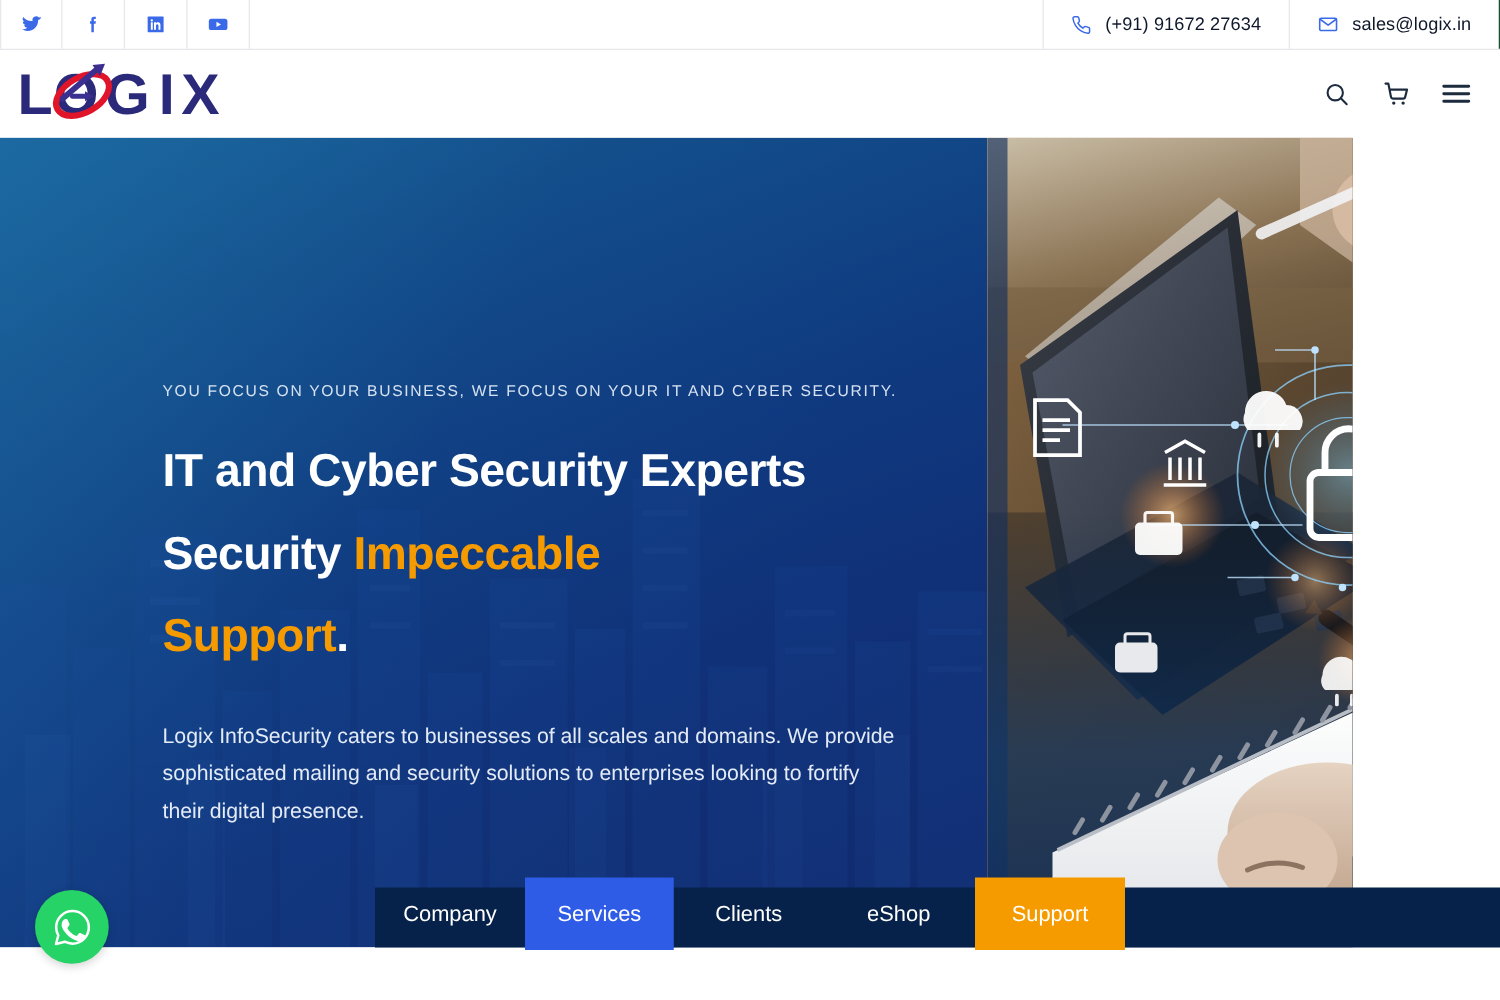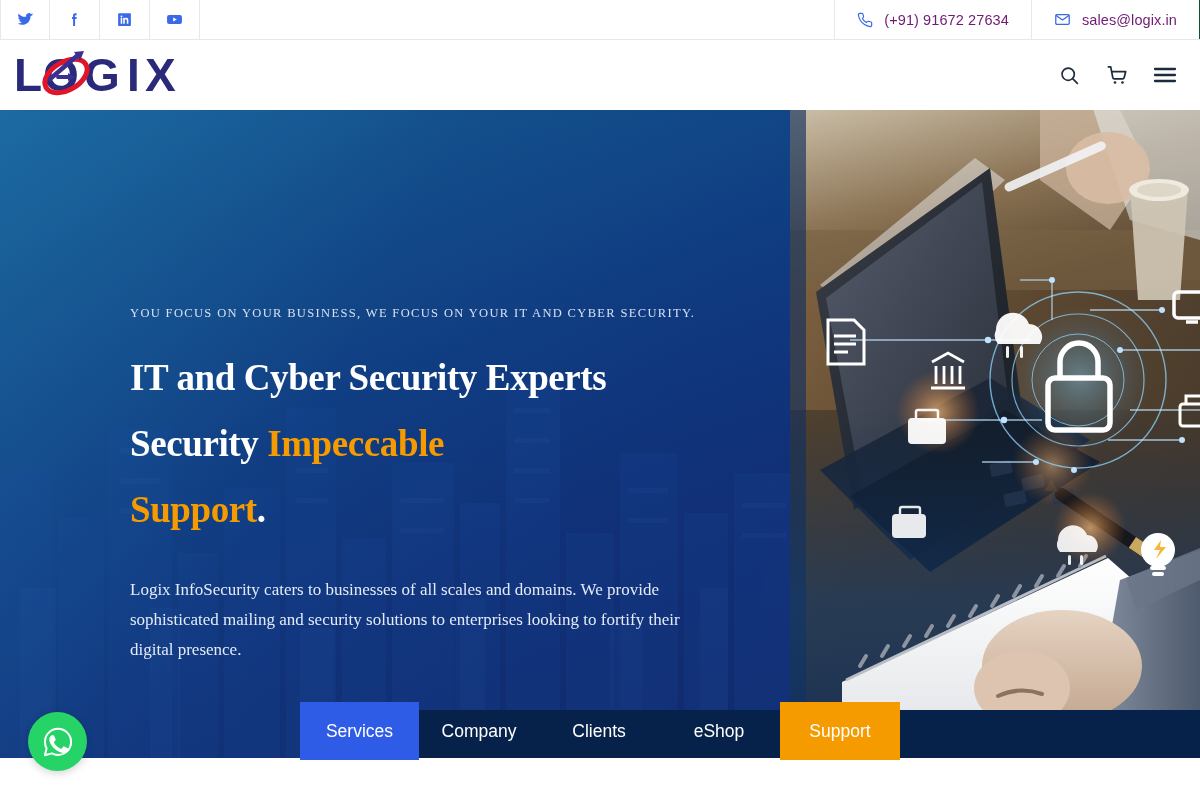--- a/index.html
+++ b/index.html
@@ -25,21 +25,21 @@
     color:#3b6ae8; text-decoration:none;
   }
   .social-link:first-child{ border-left:1px solid #e8e8ec; }
   .social-link svg{ display:block; }
   .topbar-spacer{ flex:1 1 auto; }
   .contact-group{ display:flex; align-items:stretch; }
   .contact-item{
     display:flex; align-items:center; gap:11px;
     padding:0 22px;
     border-left:1px solid #e8e8ec;
-    color:#701a75; font-size:14.5px; letter-spacing:.1px;
+    color:#0f172a; font-size:14.5px; letter-spacing:.1px;
     text-decoration:none; white-space:nowrap;
   }
   .contact-item:last-child{ border-right:1px solid #14532d; }
   .contact-item .ci-icon{ color:#3b6ae8; display:flex; align-items:center; }
 
   
   .header{
     height:70px; width:100%;
     display:flex; align-items:center; justify-content:space-between;
     padding:0 18px 0 14px;
@@ -51,23 +51,22 @@
   .header-actions{ display:flex; align-items:center; gap:14px; }
   .hdr-btn{
     width:34px; height:34px;
     display:flex; align-items:center; justify-content:center;
     color:#1d2b3f; background:none; border:none; cursor:pointer;
   }
   .hdr-btn svg{ display:block; }
 
   
   .hero{
-    position:relative; width:1200px; height:648px;
+    position:relative; width:1082px; height:648px;
     overflow:hidden;
-    font-family:Liberation Serif, serif;
   }
   .hero-left{
     position:absolute; left:0; top:0; width:790px; height:648px;
     background:
       linear-gradient(117deg, rgba(30,105,160,.55) 0%, rgba(17,62,125,.25) 42%, rgba(10,38,96,.1) 72%),
       linear-gradient(160deg, #1a6ba3 0%, #14538f 20%, #103d84 45%, #11317a 68%, #122a6e 100%);
     overflow:hidden;
   }
   
   .skyline{
@@ -506,22 +505,22 @@
         <g stroke="#ffffff" stroke-width="3" fill="none">
           <rect x="390" y="294" width="30" height="22" rx="3"></rect>
           <path d="M396 294 v-8 h18 v8"></path>
         </g>
       </svg>
     </div>
   </div>
 
   <div class="navstrip"></div>
   <div class="navstrip-inner">
+    <a class="nav-item plain" href="#">Company</a>
     <a class="nav-item active" href="#">Services</a>
-    <a class="nav-item plain" href="#">Company</a>
     <a class="nav-item plain" href="#">Clients</a>
     <a class="nav-item plain" href="#">eShop</a>
     <span class="nav-gap"></span>
     <a class="nav-item support" href="#">Support</a>
     <span style="flex:0 0 300px"></span>
   </div>
 
   <div class="page-bottom"></div>
 
   <button class="whatsapp-fab" aria-label="WhatsApp">

